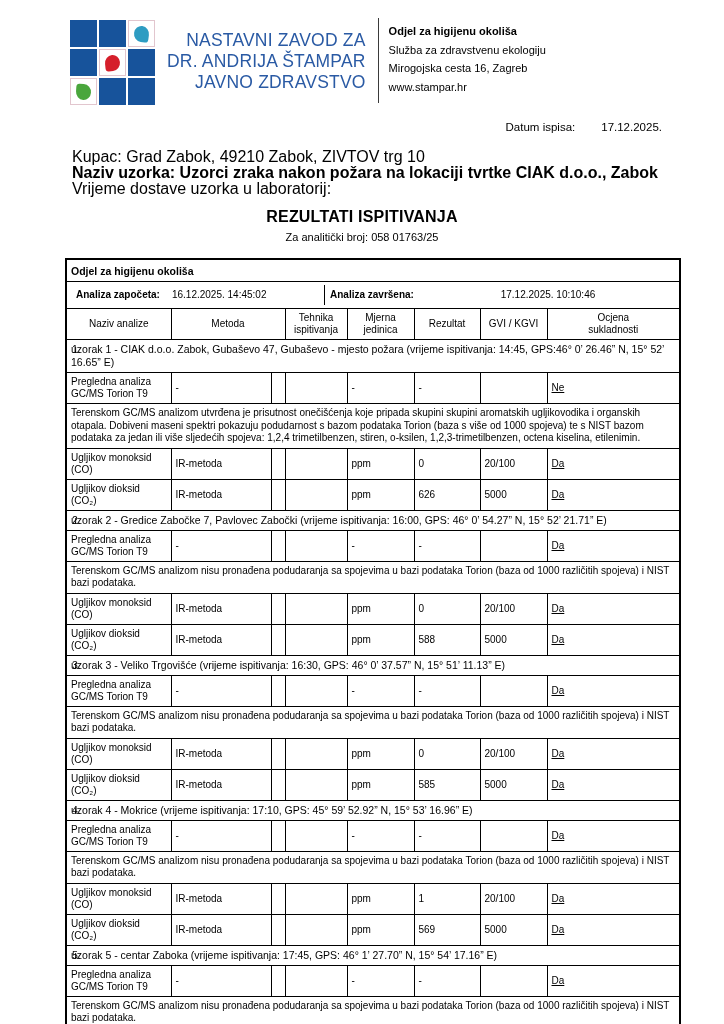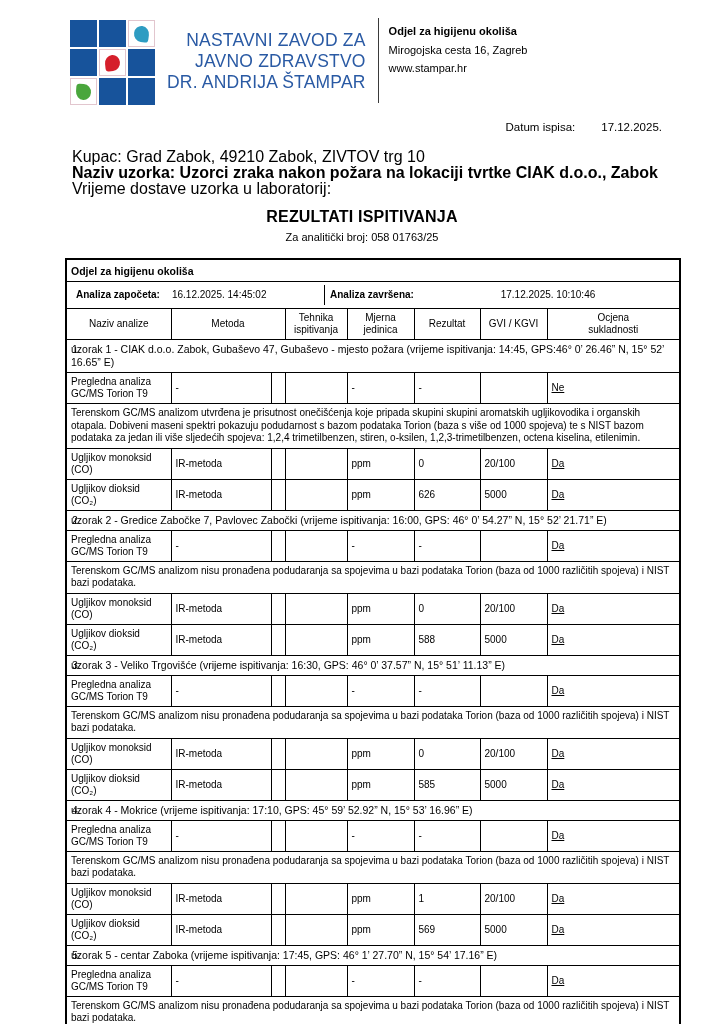--- a/index.html
+++ b/index.html
@@ -68,26 +68,27 @@
         </div>
       <div class="sq"></div>
       <div class="sq white">
           <span class="blob green"></span>
         </div>
       <div class="sq"></div>
       <div class="sq"></div>
     </div>
     <div class="org-name">
       <div>NASTAVNI ZAVOD ZA</div>
+      <div>DR. ANDRIJA ŠTAMPAR</div>
       <div>JAVNO ZDRAVSTVO</div>
-      <div>DR. ANDRIJA ŠTAMPAR</div>
     </div>
     <div class="v-divider"></div>
     <div class="dept">
       <div class="b">Odjel za higijenu okoliša</div>
+      <div>Služba za zdravstvenu ekologiju</div>
       <div>Mirogojska cesta 16, Zagreb</div>
       <div>www.stampar.hr</div>
     </div>
   </div>
 
   <div class="datum-row">
     <span class="lbl">Datum ispisa:</span><span>17.12.2025.</span>
   </div>
 
   <div class="info">

